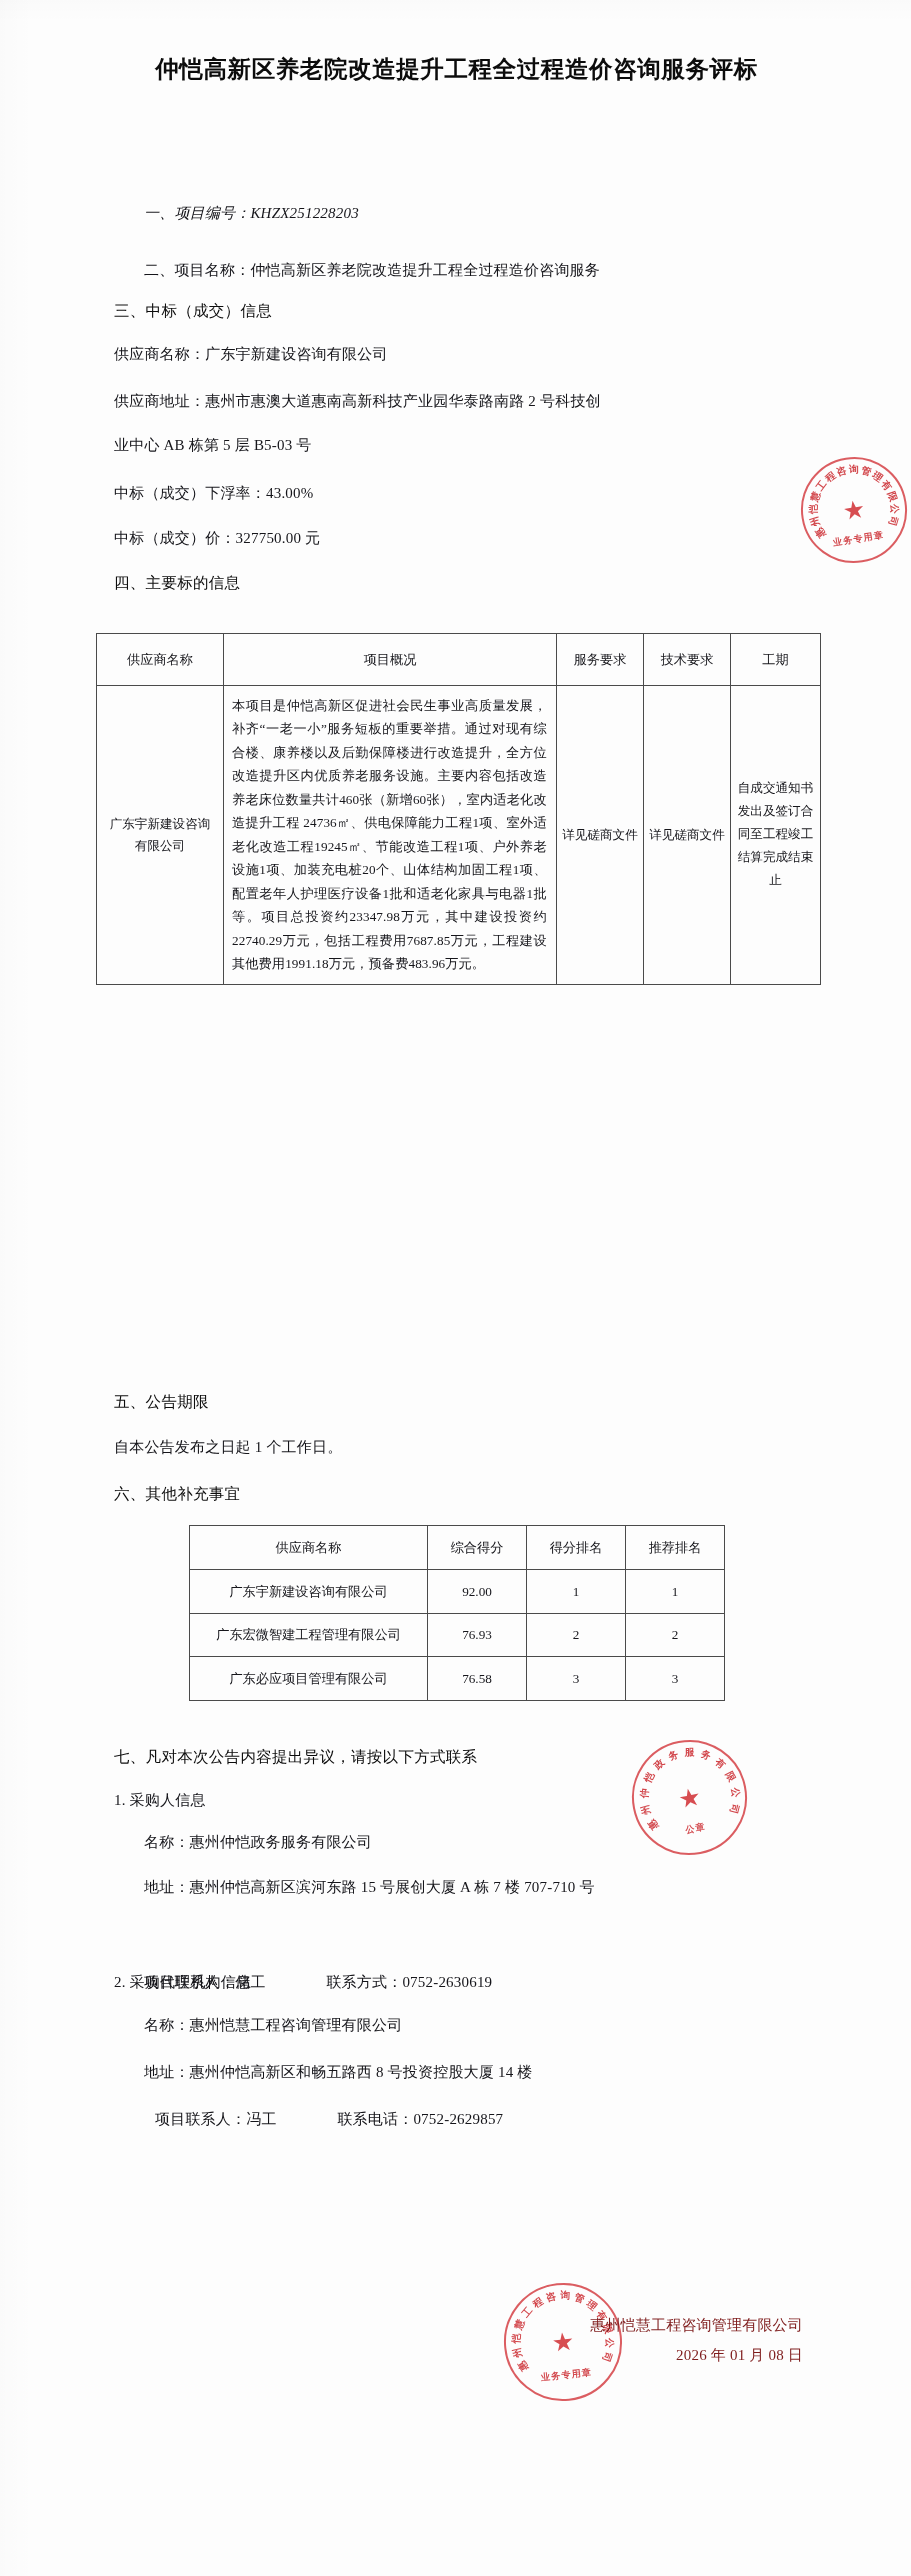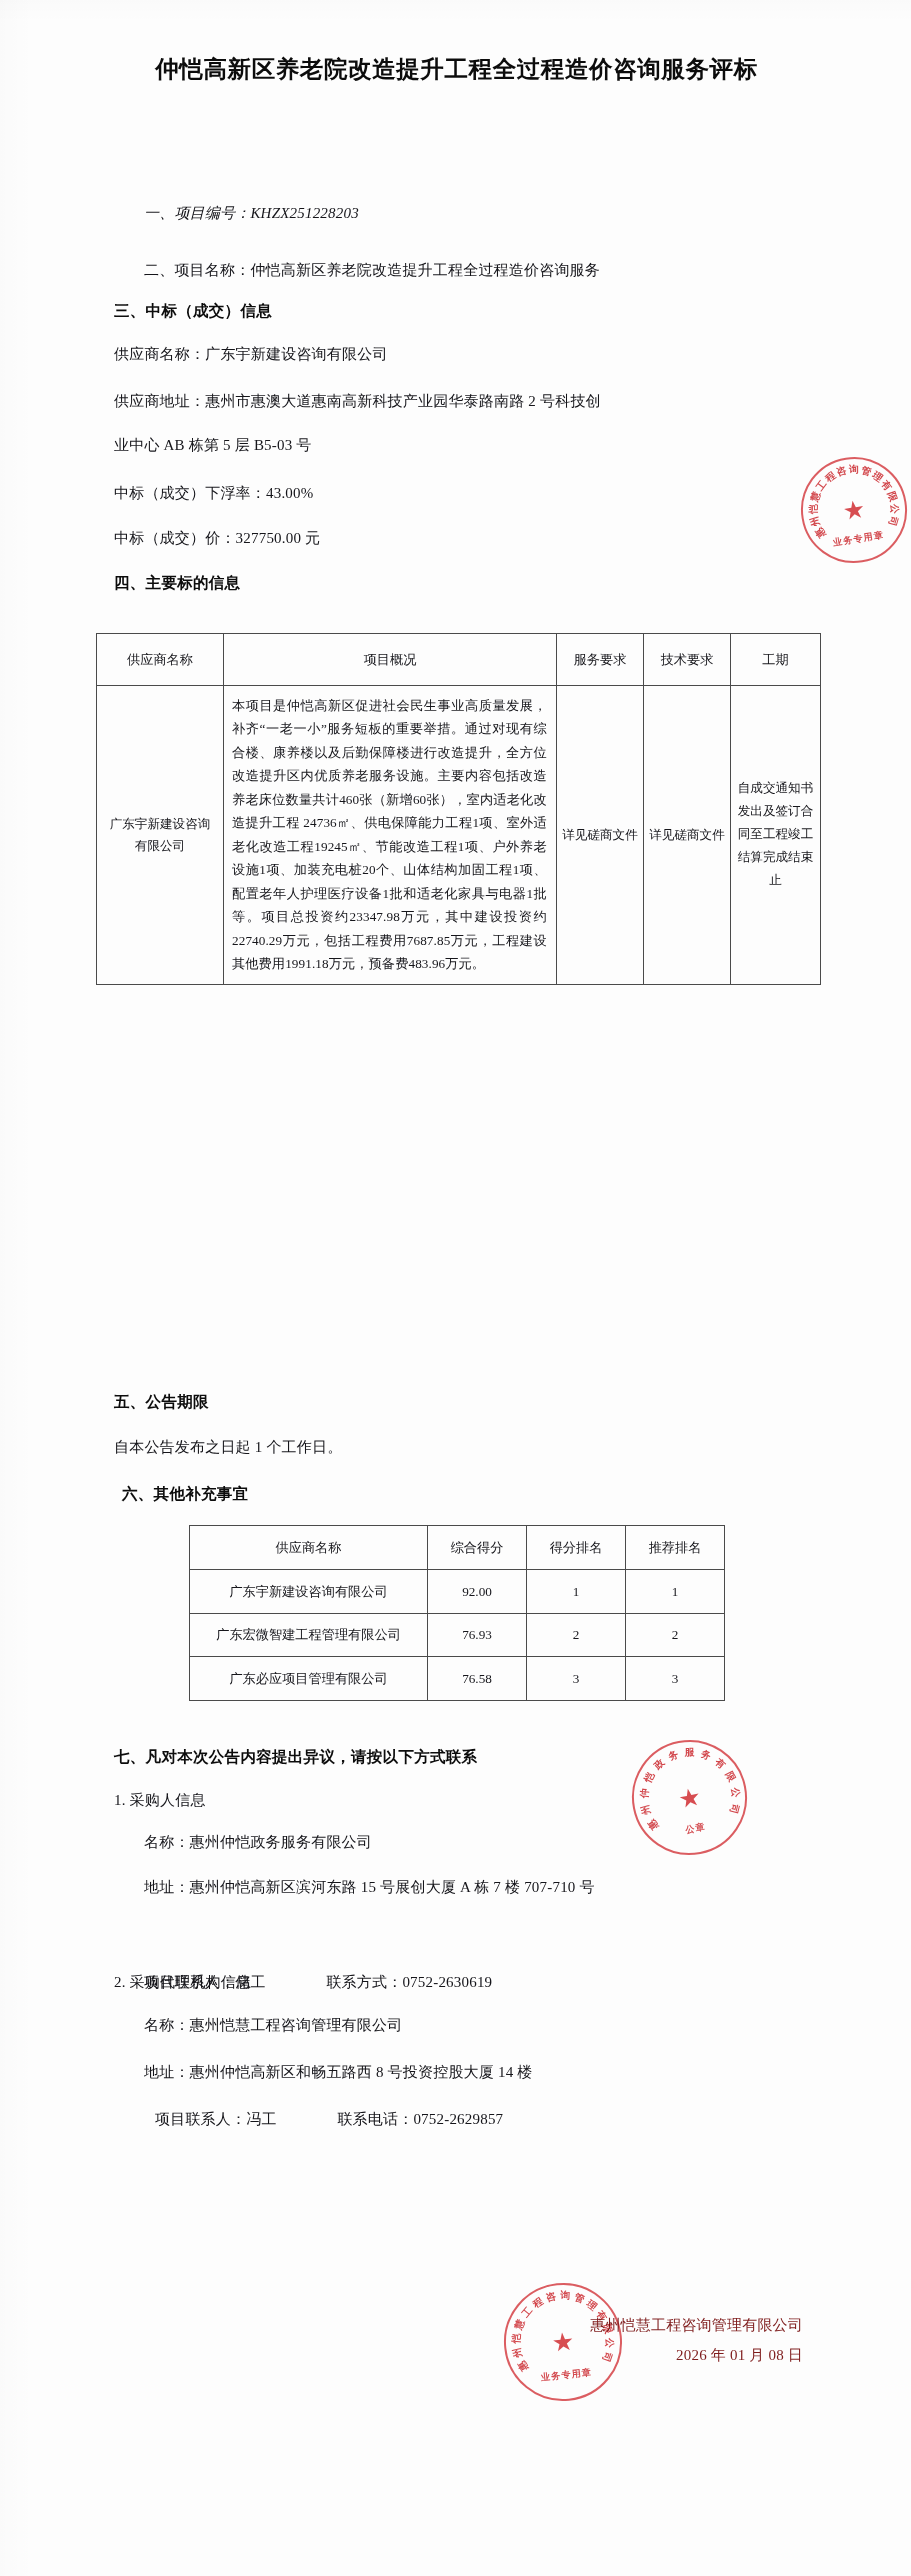--- a/index.html
+++ b/index.html
@@ -47,21 +47,21 @@
     text-align: center;
     letter-spacing: 0.6px;
     color: #0c0c0c;
     padding-top: 50px;
   }
   .doc-title .l2 { display: block; }
 
   
   .sec-head {
     font-family: "DejaVu Sans", "Liberation Sans", sans-serif;
-    font-weight: bold;
+    font-weight: normal;
     font-size: 15.5px;
     line-height: 17px;
     color: #0c0c0c;
     letter-spacing: 0.3px;
   }
 
   
   .body-line {
     font-size: 15px;
     line-height: 18.4px;
@@ -278,21 +278,21 @@
         <td class="serv-cell">详见磋商文件</td>
         <td class="dur-cell">自成交通知书发出及签订合同至工程竣工结算完成结束止</td>
       </tr>
     </tbody>
   </table>
 
   <div class="abs sec-head" style="left:114px; top:1394px;">五、公告期限</div>
 
   <div class="abs body-line" style="left:114px; top:1438px;">自本公告发布之日起 1 个工作日。</div>
 
-  <div class="abs sec-head" style="left:122px; top:1486px;text-align:right;">六、其他补充事宜</div>
+  <div class="abs sec-head" style="left:114px; top:1486px;text-align:right;">六、其他补充事宜</div>
 
   <table class="grid" id="score-table">
     <colgroup>
       <col class="s-name">
         <col class="s-score">
         <col class="s-rank">
         <col class="s-rec">
     </colgroup>
     <thead>
       <tr>

